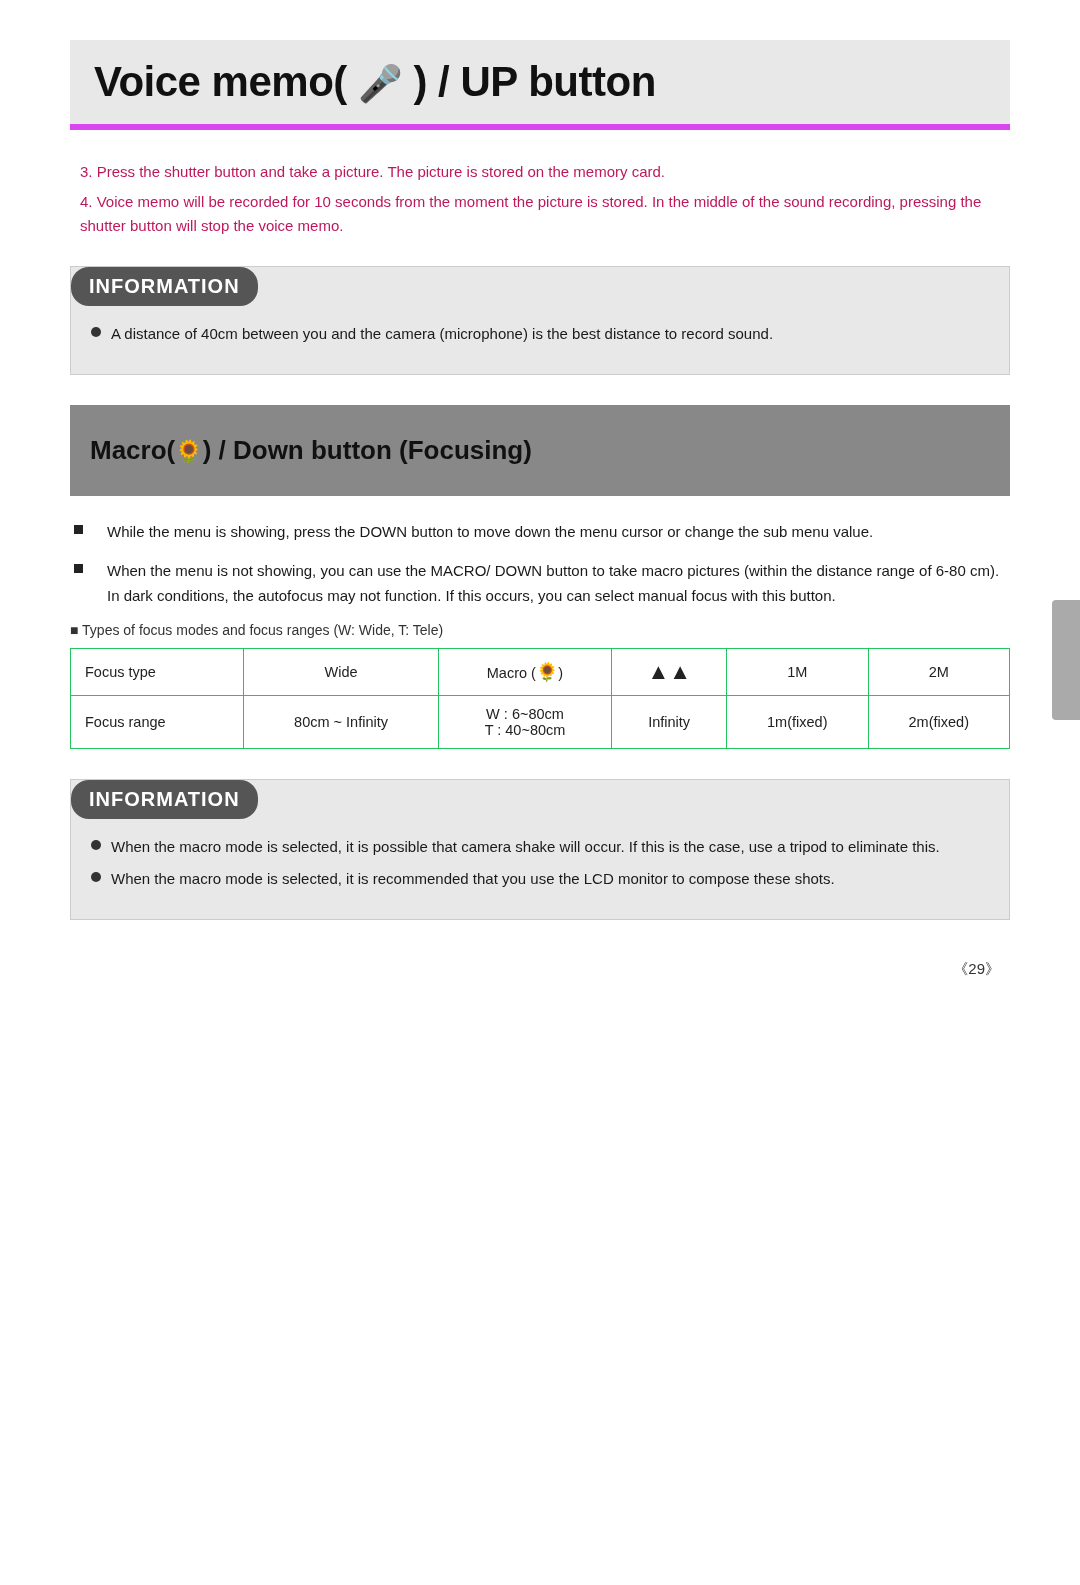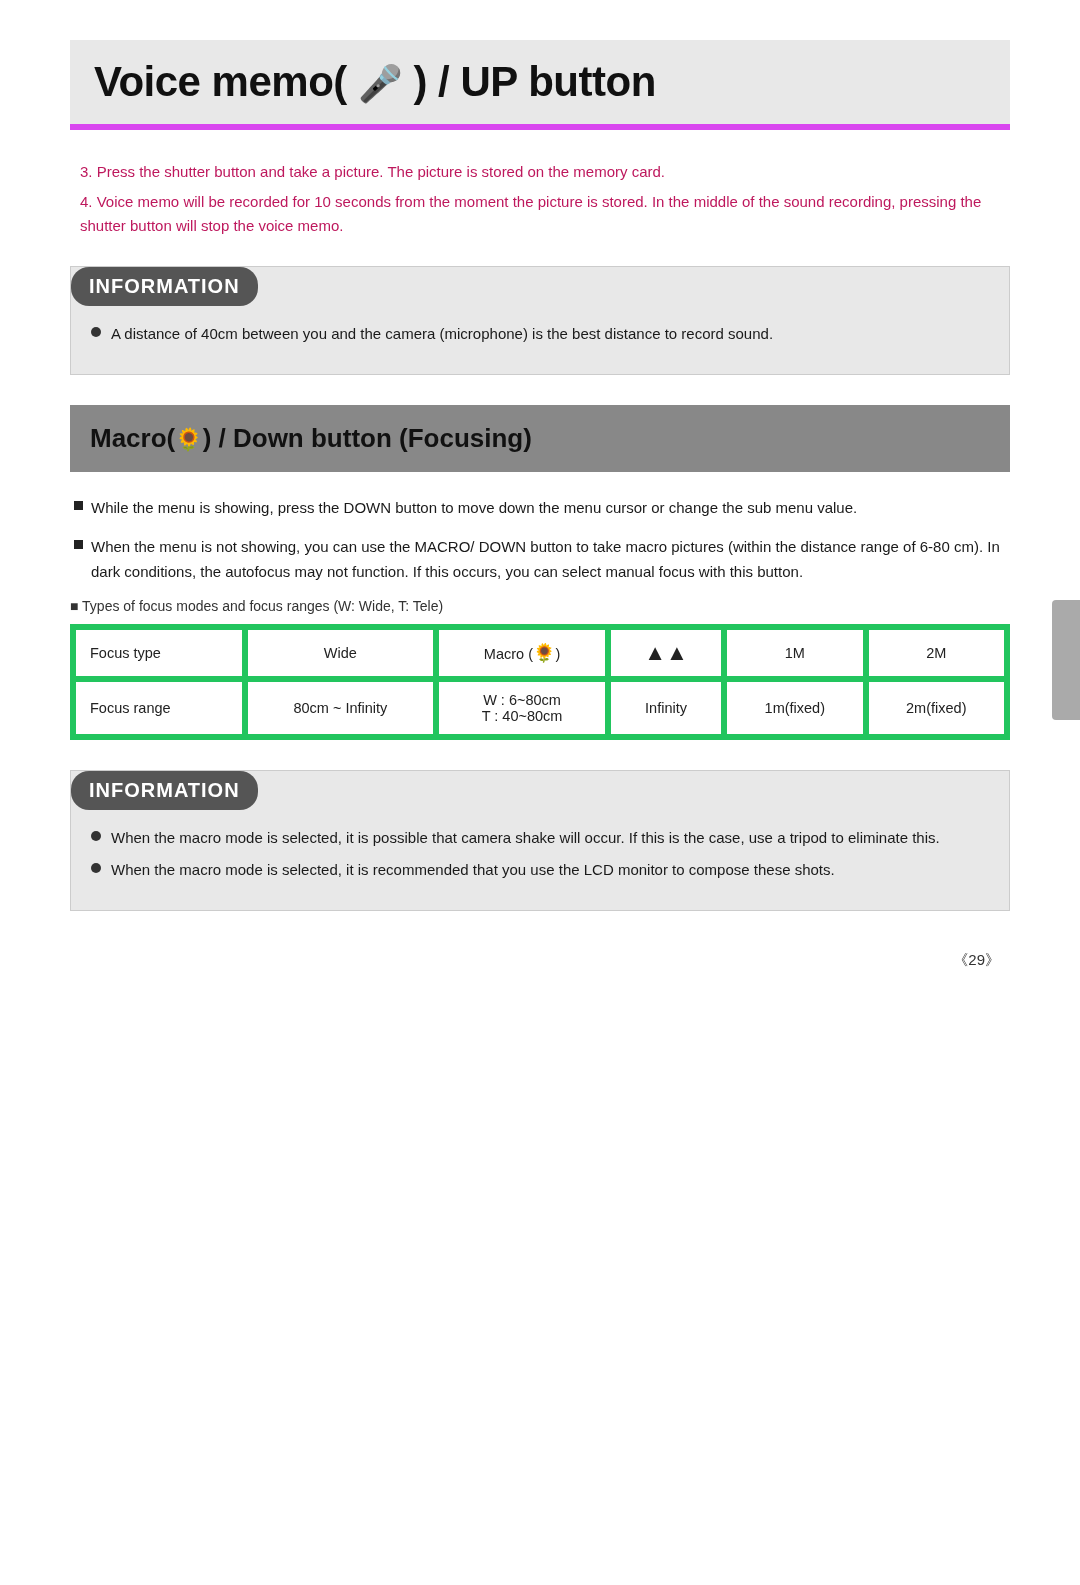--- a/index.html
+++ b/index.html
@@ -86,40 +86,40 @@
       height: 10px;
       background: #333;
       border-radius: 50%;
       flex-shrink: 0;
       margin-top: 5px;
     }
 
     
     .section-heading-bar {
       background: #888;
-      padding: 18px 20px;
+      padding: 30px 20px;
       margin: 30px 0 24px 0;
     }
 
     .section-heading {
       font-size: 26px;
       font-weight: bold;
       color: #111;
     }
 
     
     .square-bullet-block {
       margin-bottom: 14px;
       padding-left: 4px;
     }
 
     .square-bullet-item {
       display: flex;
       align-items: flex-start;
-      gap: 8px;
+      gap: 24px;
       font-size: 15px;
       line-height: 1.65;
       margin-bottom: 14px;
     }
 
     .square-bullet {
       width: 9px;
       height: 9px;
       background: #222;
       flex-shrink: 0;
@@ -138,21 +138,21 @@
 
     
     .focus-table {
       width: 100%;
       border-collapse: collapse;
       margin-bottom: 30px;
       font-size: 14.5px;
     }
 
     .focus-table td {
-      border: 6px solid #22c55e;
+      border: 1px solid #22c55e;
       padding: 10px 14px;
       text-align: center;
       vertical-align: middle;
       color: #222;
     }
 
     .focus-table td:first-child {
       text-align: left;
       font-weight: normal;
     }

